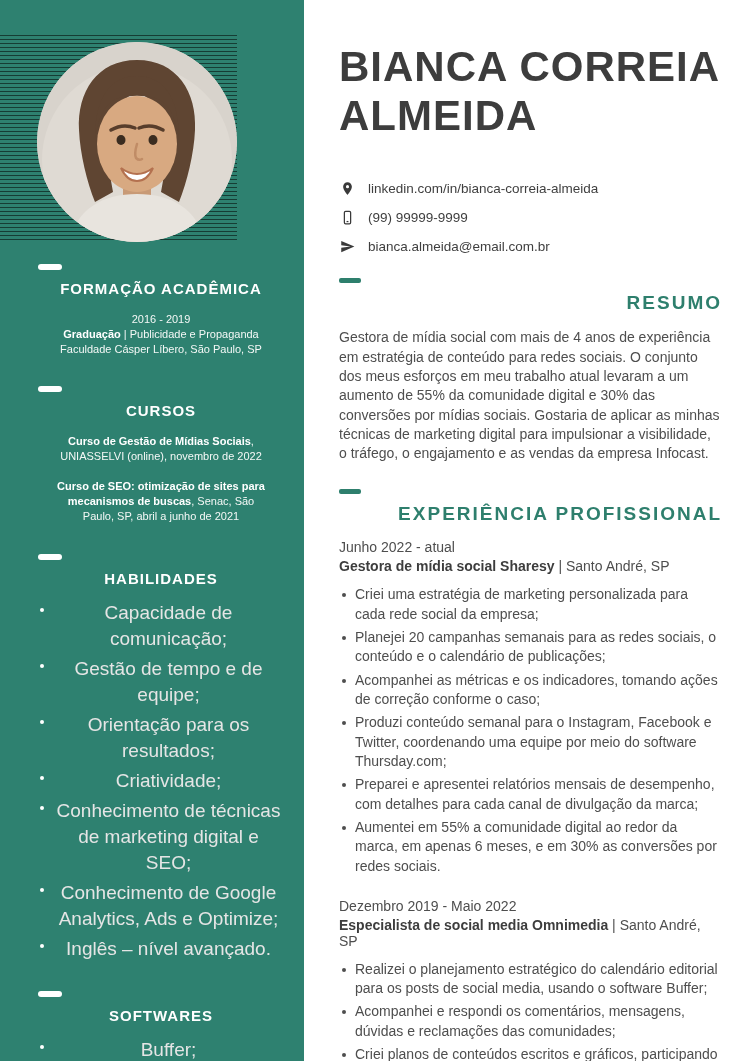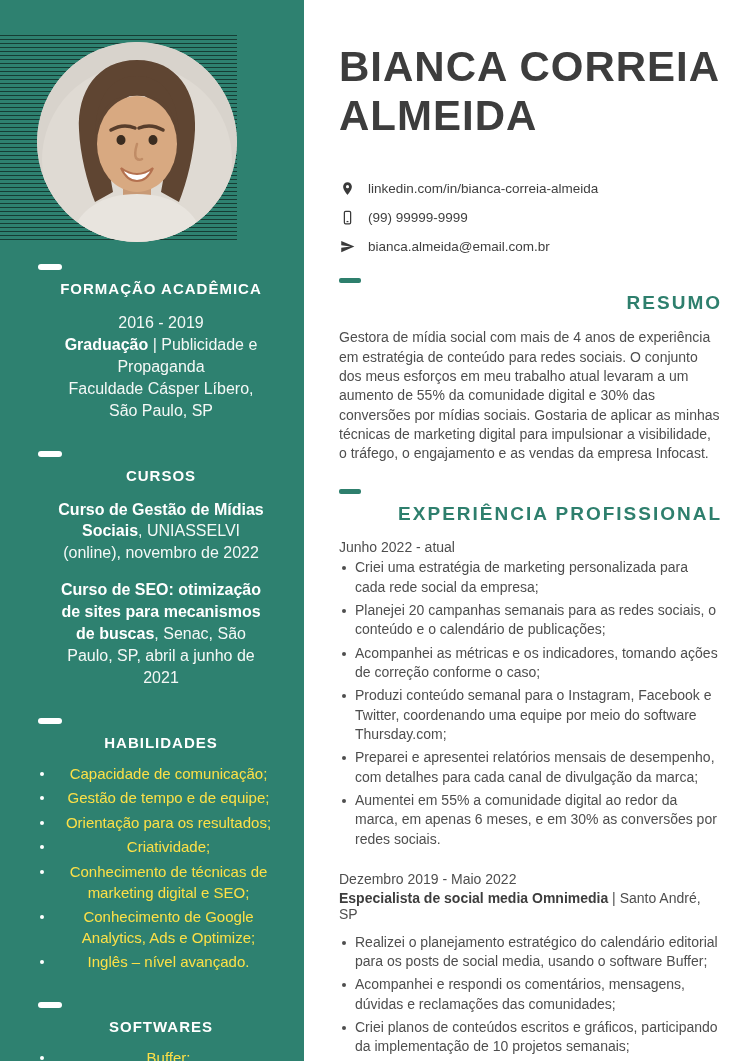--- a/index.html
+++ b/index.html
@@ -24,24 +24,24 @@
   .photo{
     position:absolute;left:37px;top:42px;width:200px;height:200px;
     border-radius:50%;overflow:hidden;background:#dfdad3;
   }
   .side-content{position:relative;padding:264px 20px 20px 38px;box-sizing:border-box;}
   .s-dash{width:24px;height:6px;border-radius:3px;background:#ffffff;margin:0 0 10px 0;}
   .s-title{
     margin:0 0 13px 0;font-size:15px;font-weight:bold;
     letter-spacing:1px;color:#ffffff;
   }
-  .s-text{margin:15px;font-size:16px;line-height:1.37;color:#f4f8f6;}
+  .s-text{margin:15px;font-size:11px;line-height:1.37;color:#f4f8f6;}
   .s-text b{color:#ffffff;}
   .side-section{margin-bottom:29px;}
-  .s-list{list-style:none;margin:0;padding:0;font-size:15px;line-height:1.37;color:#fde047;}
+  .s-list{list-style:none;margin:0;padding:0;font-size:19px;line-height:1.37;color:#e5e5e5;}
   .s-list li{position:relative;padding-left:15px;margin-bottom:4px;}
   .s-list li::before{
     content:"";position:absolute;left:2px;top:8px;width:4px;height:4px;
     border-radius:50%;background:#ffffff;
   }
 
   
   .main{flex:1;box-sizing:border-box;padding:42px 28px 8px 35px;color:#4E4E4E;}
   .name{
     margin:0 0 40px 0;font-size:42px;line-height:1.17;font-weight:bold;
@@ -196,20 +196,21 @@
       <h2 class="m-title">RESUMO</h2>
       <p class="body-text">Gestora de mídia social com mais de 4 anos de experiência em estratégia de conteúdo para redes sociais. O conjunto dos meus esforços em meu trabalho atual levaram a um aumento de 55% da comunidade digital e 30% das conversões por mídias sociais. Gostaria de aplicar as minhas técnicas de marketing digital para impulsionar a visibilidade, o tráfego, o engajamento e as vendas da empresa Infocast.</p>
     </section>
 
     <section class="main-section">
       <div class="m-dash"></div>
       <h2 class="m-title">EXPERIÊNCIA PROFISSIONAL</h2>
 
       <div class="job">
         <p class="job-dates">Junho 2022 - atual</p>
+        <p class="job-role"><b>Gestora de mídia social Sharesy</b><span> | Santo André, SP</span></p>
         <ul class="m-list">
 
         <li>Criei uma estratégia de marketing personalizada para cada rede social da empresa;</li>
             <li>Planejei 20 campanhas semanais para as redes sociais, o conteúdo e o calendário de publicações;</li>
             <li>Acompanhei as métricas e os indicadores, tomando ações de correção conforme o caso;</li>
             <li>Produzi conteúdo semanal para o Instagram, Facebook e Twitter, coordenando uma equipe por meio do software Thursday.com;</li>
             <li>Preparei e apresentei relatórios mensais de desempenho, com detalhes para cada canal de divulgação da marca;</li>
             <li>Aumentei em 55% a comunidade digital ao redor da marca, em apenas 6 meses, e em 30% as conversões por redes sociais.</li>
           </ul>
       </div>

